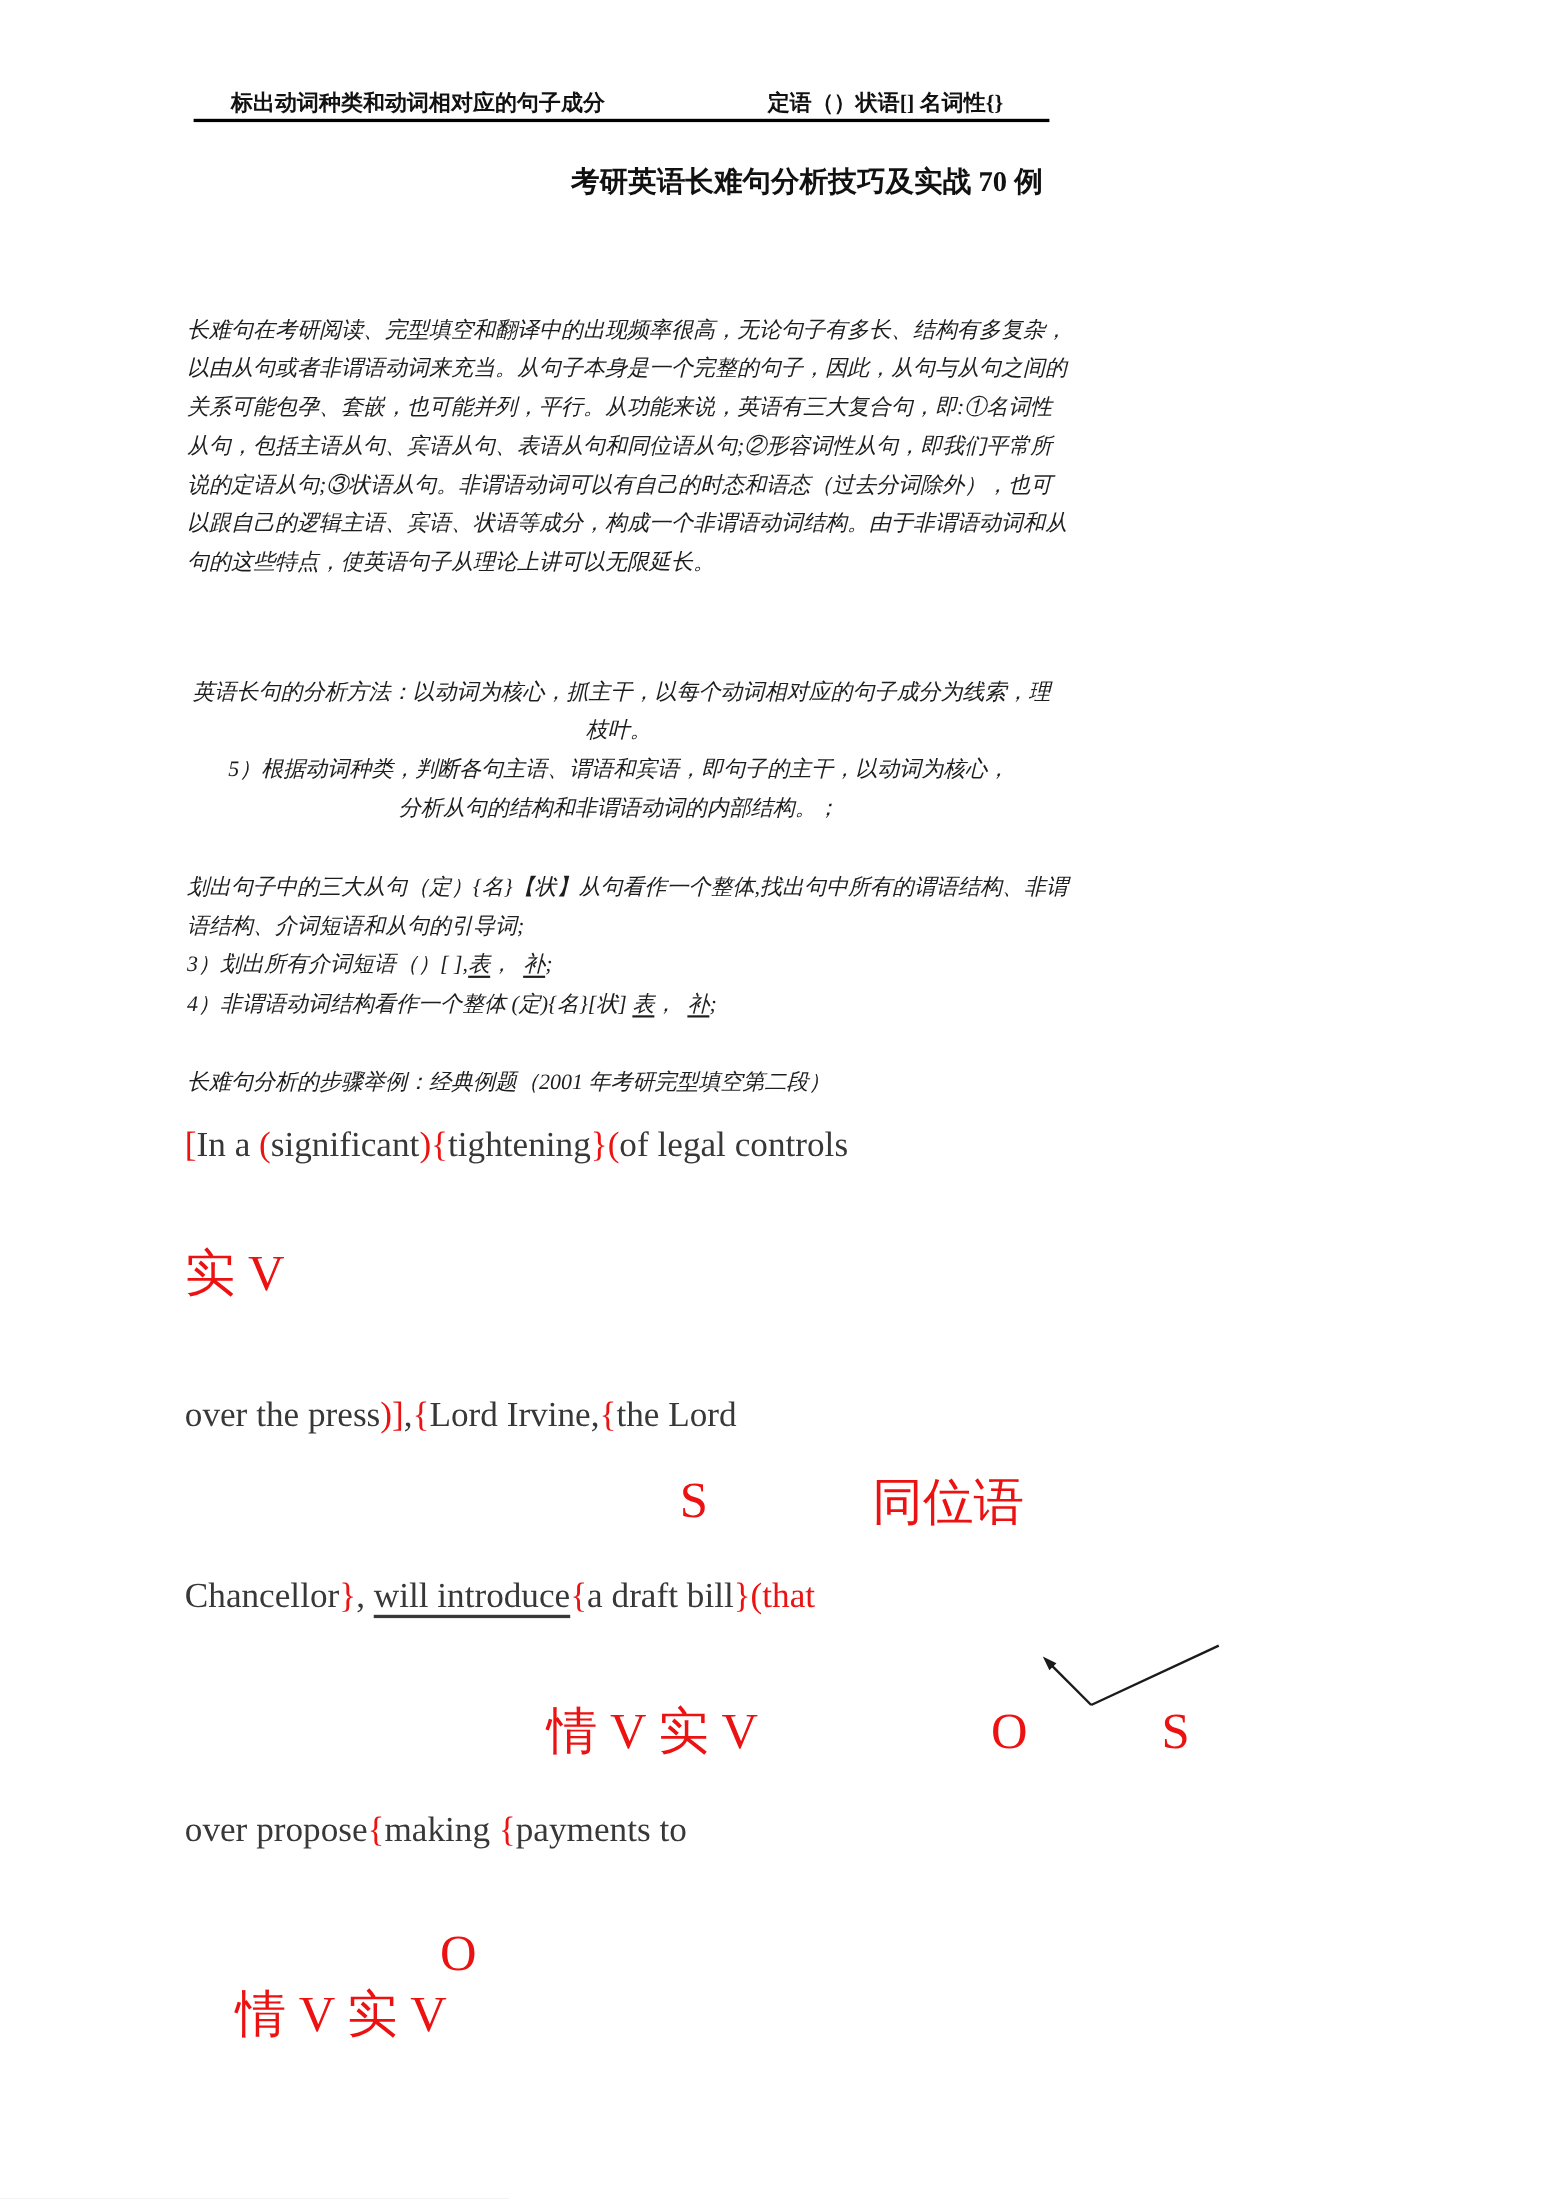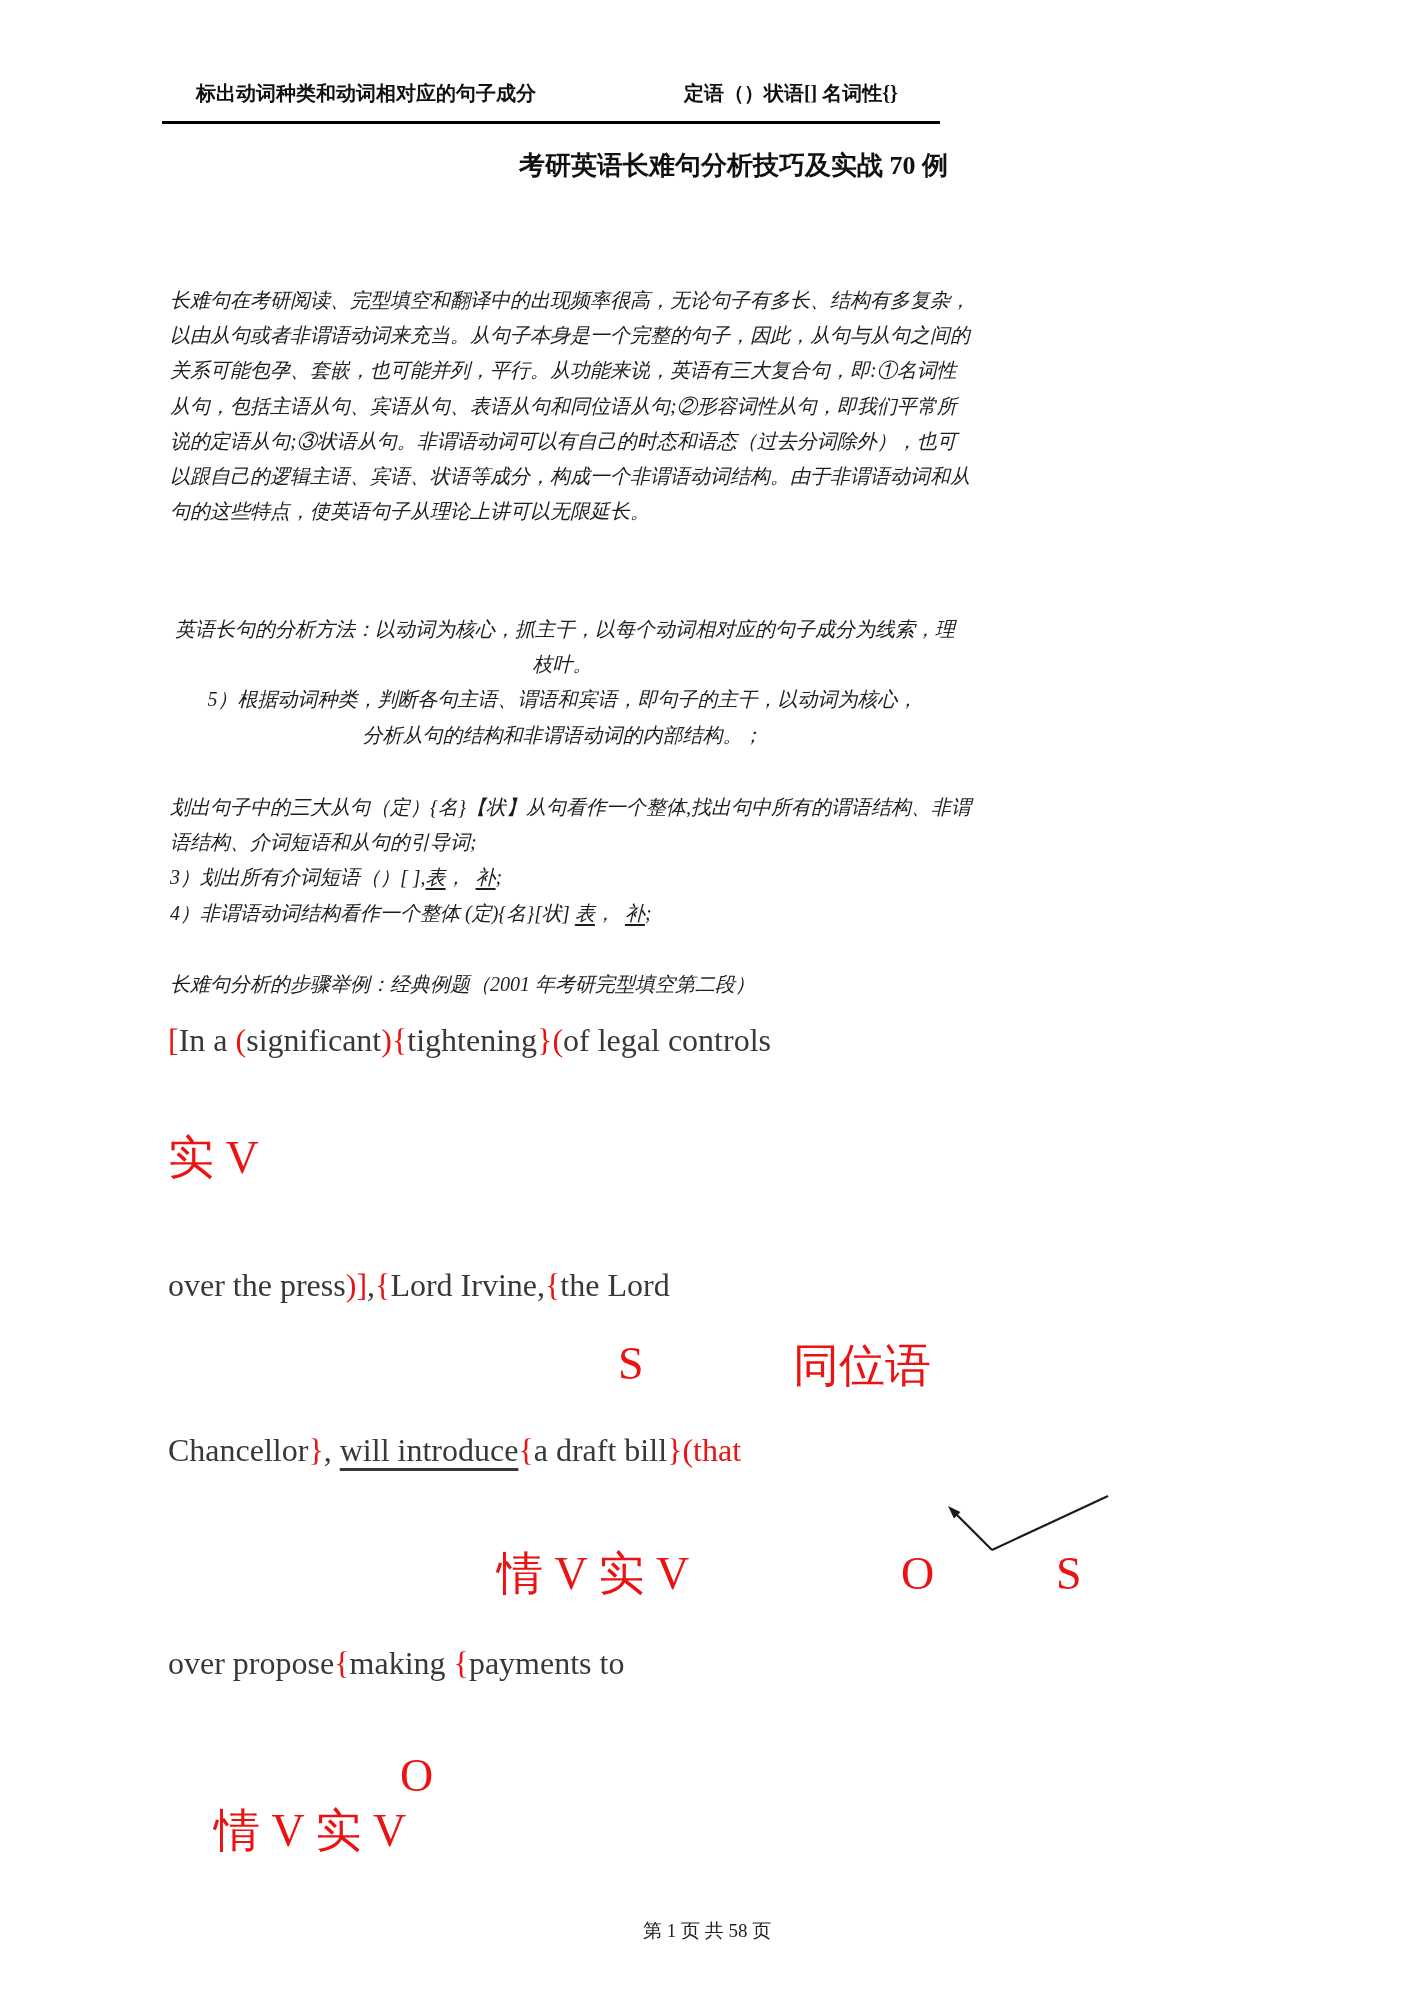--- a/index.html
+++ b/index.html
@@ -6,24 +6,24 @@
   .page{
     position:relative;
     width:1414px;height:1999px;
     margin:0 auto;
     background:#ffffff;
     font-family:"Liberation Serif","DejaVu Serif",serif;
     overflow:hidden;
   }
   
   .hdr{
-    position:absolute;left:162px;top:80px;width:778px;
+    position:absolute;left:176px;top:80px;width:778px;
     display:flex;align-items:flex-end;
     border-bottom:3px solid #000;
-    padding-bottom:14px;
+    padding-bottom:1px;
     font-size:20px;font-weight:bold;color:#111;
     white-space:pre;
   }
   .hdr .hl{margin-left:34px;}
   .hdr .hr{margin-left:auto;margin-right:42px;}
   
   .title{
     position:absolute;left:170px;top:148px;width:778px;
     text-align:right;font-size:26px;font-weight:bold;color:#111;
     white-space:pre;
@@ -137,15 +137,14 @@
   <div class="anno an-3o">O</div>
   <div class="anno an-3s">S</div>
 
   <div class="bigline bl-4"><span>over propose</span><span class="red">{</span><span>making </span><span class="red">{</span><span>payments to</span></div>
 
   <div class="anno an-4">
     <span>情 V 实 V</span>
     <span class="obj2">O</span>
   </div>
 
-  <div class="footer">第 1 页 共 58 页</div>
 
 </div>
 
 </body></html>

